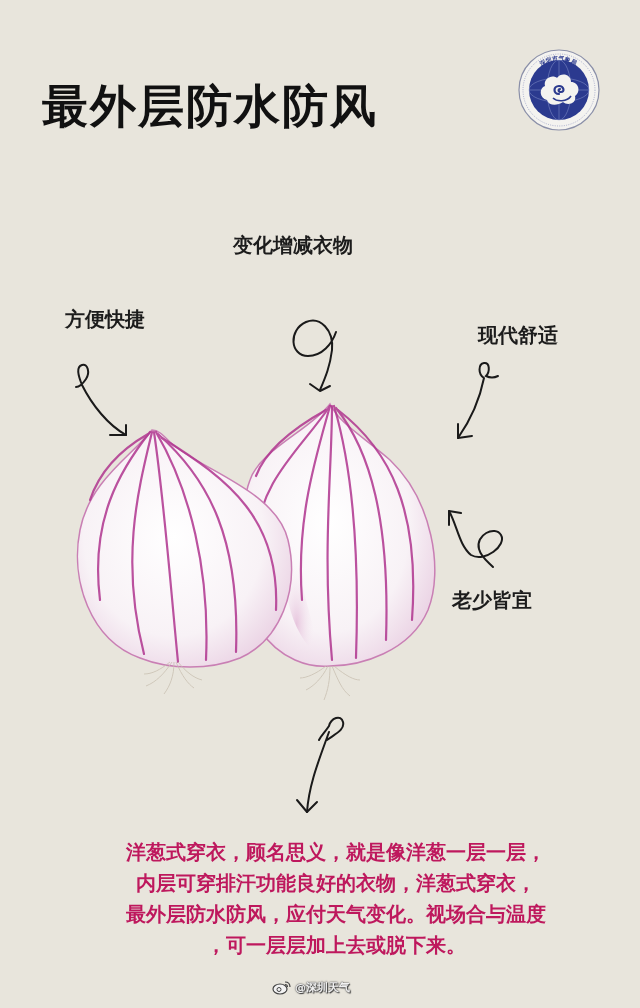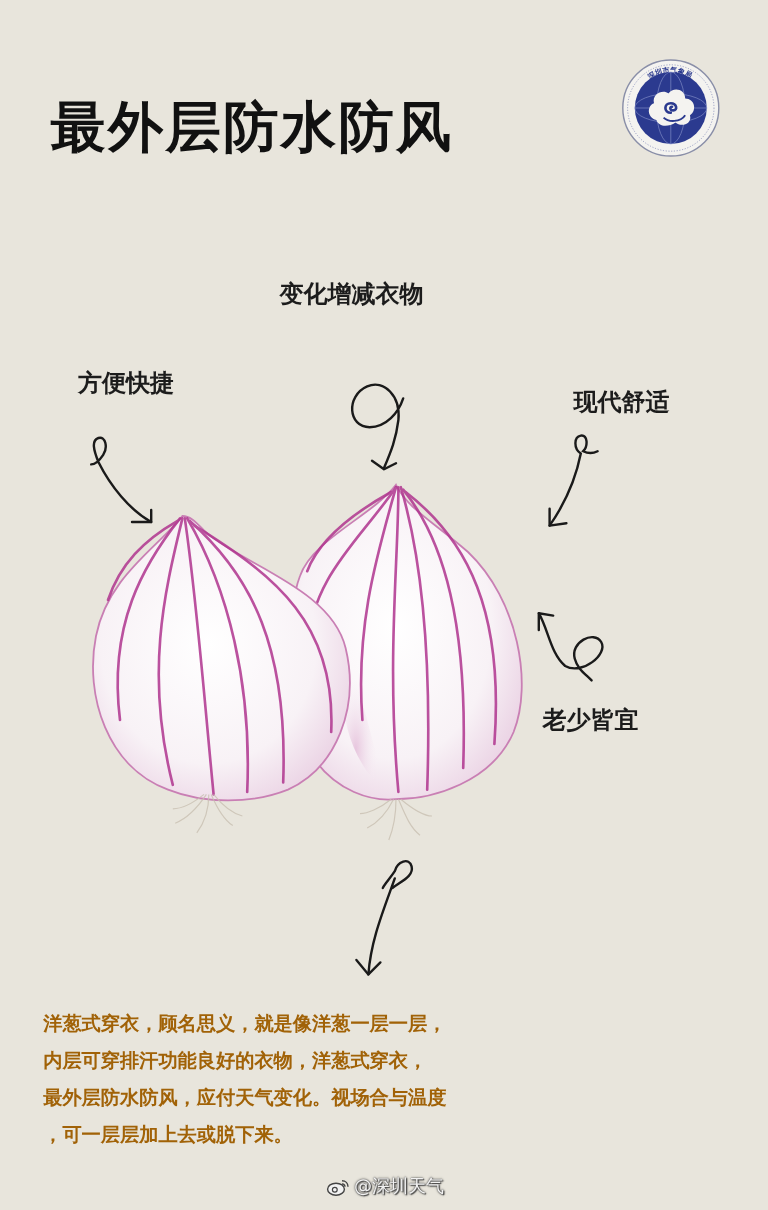--- a/index.html
+++ b/index.html
@@ -45,36 +45,38 @@
     .onions {
       left: 60px;
       top: 390px;
       width: 400px;
       height: 320px;
     }
     .desc {
       left: 36px;
       top: 837px;
       width: 600px;
-      font-size: 16px;
+      font-size: 20px;
       line-height: 31px;
       font-weight: bold;
-      color: #a16207;
+      color: #be185d;
+      text-align: center;
     }
     .desc-line { display: block; white-space: nowrap; }
     .watermark {
       left: 272px;
       top: 979px;
-      font-size: 15px;
+      font-size: 11px;
       color: #f2f2f2;
       text-shadow: 0 0 1px #555, 0 0 2px #444, 1px 1px 1px #333;
       display: flex;
       align-items: center;
       gap: 3px;
       white-space: nowrap;
+      font-weight: bold;
     }
   </style>
 </head>
 <body>
 
 <div class="abs title">最外层防水防风</div>
 
 <svg class="abs logo" viewBox="0 0 84 84">
   <circle cx="42" cy="42" r="40" fill="#f4f3f0" stroke="#8a8fa8" stroke-width="1.2"></circle>
   <circle cx="42" cy="42" r="30" fill="#2b3a8f"></circle>

